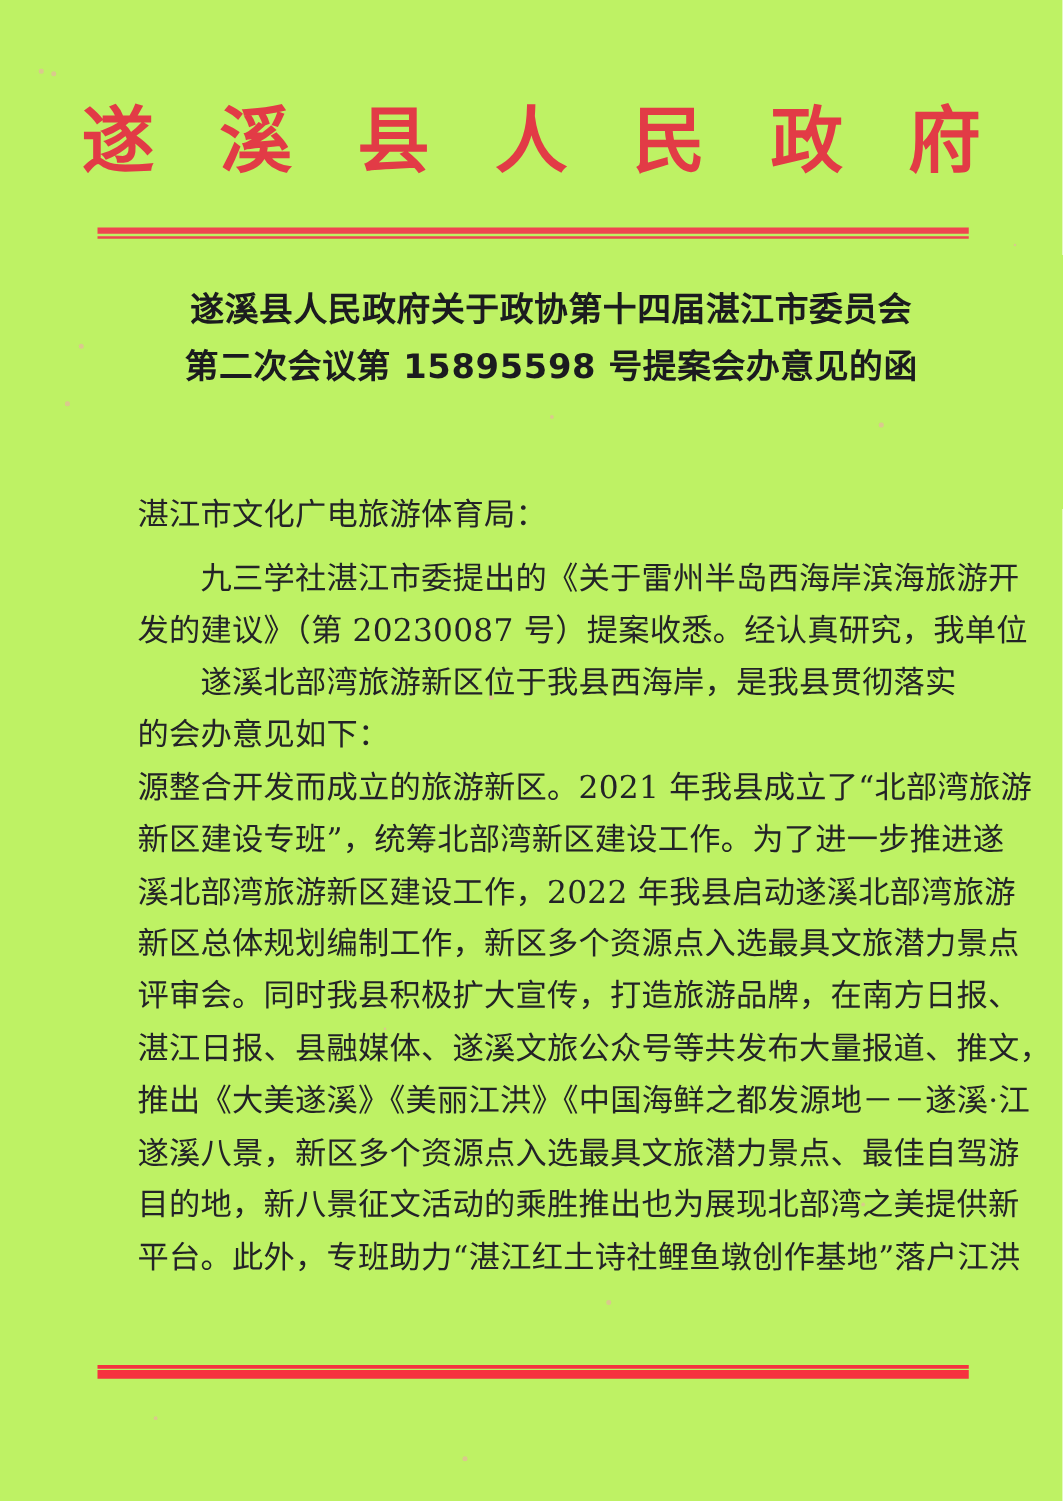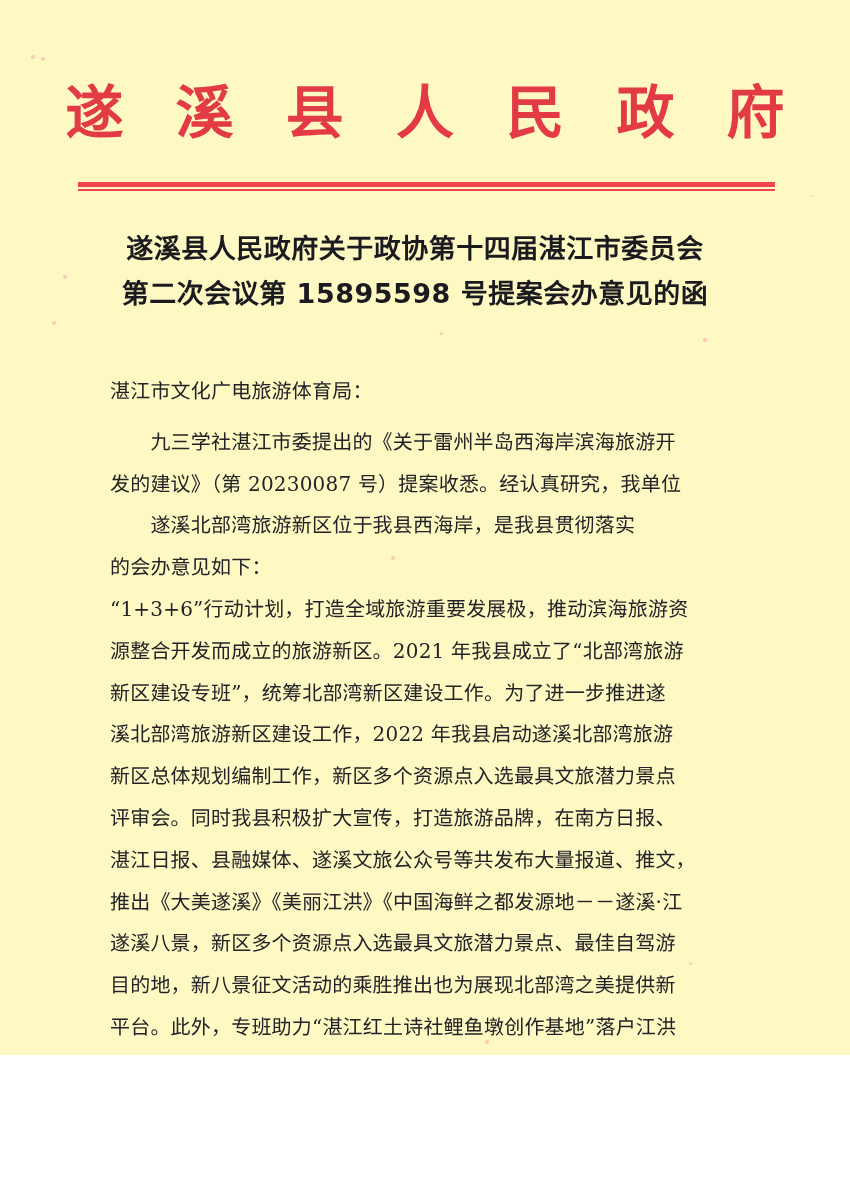--- a/index.html
+++ b/index.html
@@ -8,22 +8,22 @@
     padding: 0;
     background: #ffffff;
   }
   body {
     font-family: "DejaVu Serif", "Liberation Serif", serif;
   }
 
   .page {
     position: relative;
     width: 850px;
-    height: 1055px;
-    background: #fef9c3;
+    height: 1201px;
+    background: #bef264;
     overflow: hidden;
     box-sizing: border-box;
   }
 
   
   .speck {
     position: absolute;
     background: #f0a8ae;
     border-radius: 50%;
     opacity: .55;
@@ -84,45 +84,45 @@
   .rule-bottom .thick {
     position: absolute;
     left: 0; top: 4px;
     width: 100%; height: 7px;
     background: #f6323f;
   }
 
   
   .doc-title {
     position: absolute;
-    left: 85px;
+    left: 111px;
     top: 226px;
     width: 660px;
     text-align: center;
     color: #1b1b1f;
     font-family: "DejaVu Sans", "Liberation Sans", sans-serif;
     font-weight: 700;
     font-size: 27px;
     line-height: 45px;
     letter-spacing: .5px;
   }
   .doc-title .ln {
     display: block;
     white-space: nowrap;
   }
 
   
   .body-block {
     position: absolute;
     left: 110px;
-    top: 371px;
+    top: 391px;
     width: 648px;
     color: #232327;
     font-family: "DejaVu Serif", "Liberation Serif", serif;
-    font-size: 20px;
+    font-size: 25px;
     line-height: 41.8px;
     letter-spacing: .2px;
   }
   .body-block .ln {
     display: block;
     white-space: nowrap;
   }
   .body-block .recipient {
     margin-bottom: 9px;
   }
@@ -159,21 +159,20 @@
     <span class="ln">遂溪县人民政府关于政协第十四届湛江市委员会</span>
     <span class="ln">第二次会议第 15895598 号提案会办意见的函</span>
   </div>
 
   <div class="body-block">
     <span class="ln recipient">湛江市文化广电旅游体育局：</span>
     <span class="ln">　　九三学社湛江市委提出的《关于雷州半岛西海岸滨海旅游开</span>
     <span class="ln">发的建议》（第 20230087 号）提案收悉。经认真研究，我单位</span>
     <span class="ln">　　遂溪北部湾旅游新区位于我县西海岸，是我县贯彻落实</span>
     <span class="ln">的会办意见如下：</span>
-    <span class="ln">“1+3+6”行动计划，打造全域旅游重要发展极，推动滨海旅游资</span>
     <span class="ln">源整合开发而成立的旅游新区。2021 年我县成立了“北部湾旅游</span>
     <span class="ln">新区建设专班”，统筹北部湾新区建设工作。为了进一步推进遂</span>
     <span class="ln">溪北部湾旅游新区建设工作，2022 年我县启动遂溪北部湾旅游</span>
     <span class="ln">新区总体规划编制工作，新区多个资源点入选最具文旅潜力景点</span>
     <span class="ln">评审会。同时我县积极扩大宣传，打造旅游品牌，在南方日报、</span>
     <span class="ln">湛江日报、县融媒体、遂溪文旅公众号等共发布大量报道、推文，</span>
     <span class="ln">推出《大美遂溪》《美丽江洪》《中国海鲜之都发源地－－遂溪·江</span>
     <span class="ln">遂溪八景，新区多个资源点入选最具文旅潜力景点、最佳自驾游</span>
     <span class="ln">目的地，新八景征文活动的乘胜推出也为展现北部湾之美提供新</span>
     <span class="ln">平台。此外，专班助力“湛江红土诗社鲤鱼墩创作基地”落户江洪</span>

